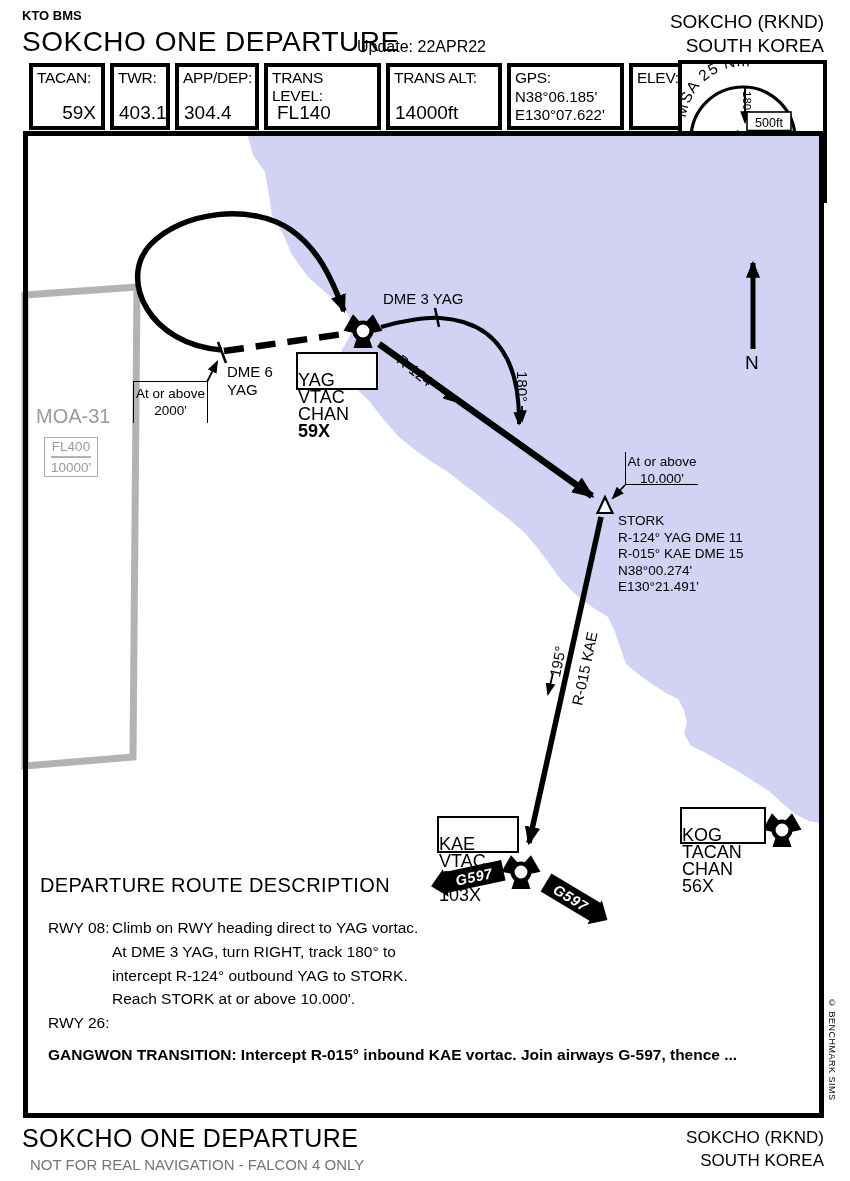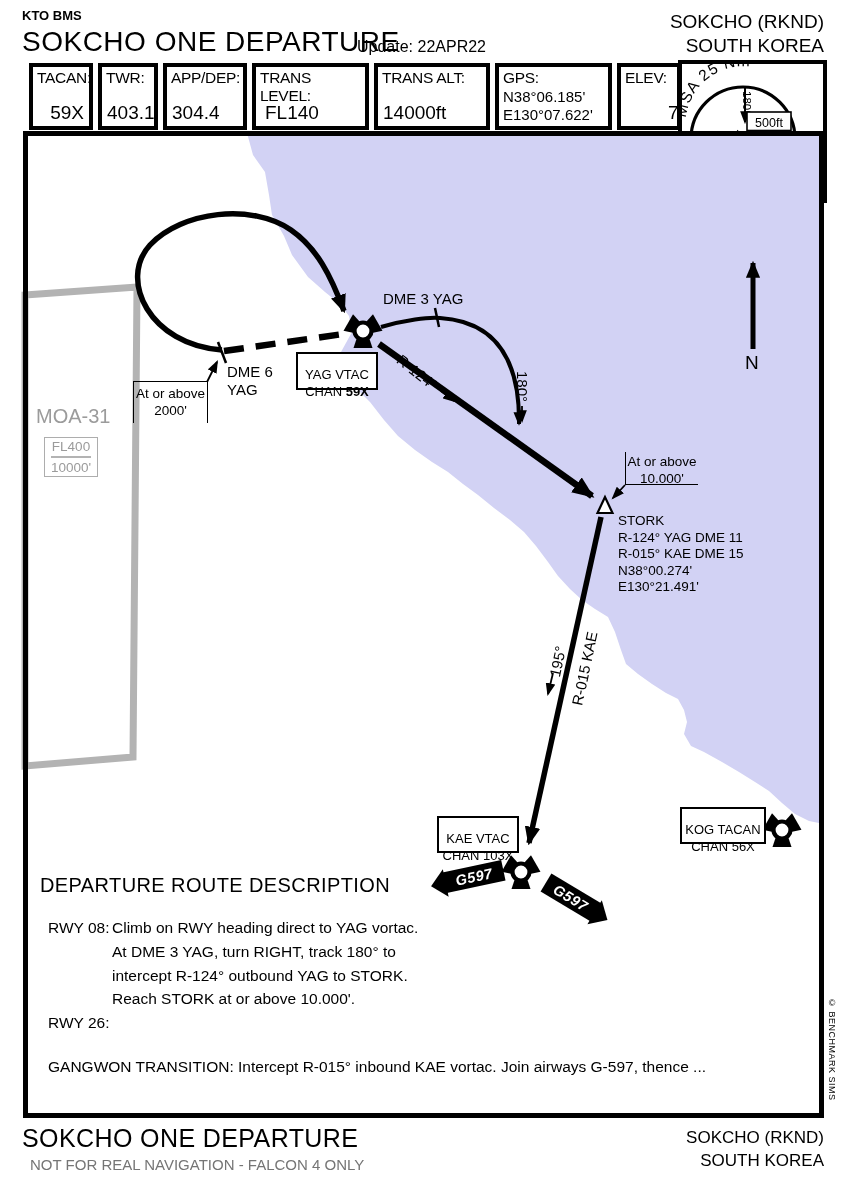--- a/index.html
+++ b/index.html
@@ -16,61 +16,61 @@
   .infotable{left:29px;top:63px;width:643px;height:67px;display:flex;gap:5px;}
   .cell{border:4px solid #000;background:#fff;position:relative;flex:none;box-sizing:border-box;}
   .cl{position:absolute;left:4px;top:2px;font-size:15.5px;letter-spacing:-.3px;}
   .cv{position:absolute;left:5px;bottom:2px;font-size:19px;}
   .cv.r{left:auto;right:5px;} .cv.c{left:0;right:0;text-align:center;padding-left:47px;}
   .gpsv{position:absolute;left:4px;bottom:2px;font-size:15px;line-height:18px;}
   .msabox{left:678px;top:60px;width:149px;height:143px;border:4px solid #000;background:#fff;box-sizing:border-box;}
   
   .mapborder{left:23px;top:131px;width:801px;height:987px;border:5px solid #000;box-sizing:border-box;z-index:2;pointer-events:none;}
   .lbl{position:absolute;z-index:3;font-size:15px;}
-  .box2{position:absolute;z-index:3;background:#fff;border:2px solid #000;text-align:center;
-        font-size:13px;line-height:17px;padding-top:12px;box-sizing:border-box;}
+  .box2{position:absolute;z-index:3;background:#fff;border:2px solid #000;
+        font-size:18px;line-height:17px;padding-top:18px;box-sizing:border-box;}
   .ldrbox{position:absolute;z-index:3;text-align:center;font-size:13.5px;line-height:17px;box-sizing:border-box;}
   .graytxt{color:#9b9b9b;}
   .moabox{position:absolute;z-index:3;width:52px;border:1.6px solid #adadad;text-align:center;
           color:#9b9b9b;font-size:13.5px;line-height:17px;background:#fff;}
   .moabox .dv{height:0;border-top:2px solid #b3b3b3;margin:1px 6px;}
   .awy{position:absolute;z-index:3;height:21px;background:#000;color:#fff;display:flex;align-items:center;
        justify-content:center;font-style:italic;font-weight:bold;font-size:14.5px;letter-spacing:.5px;}
   .awy.left::before{content:"";position:absolute;left:-14px;top:50%;transform:translateY(-50%);
        border-right:15px solid #000;border-top:14px solid transparent;border-bottom:14px solid transparent;}
   .awy.right::after{content:"";position:absolute;right:-14px;top:50%;transform:translateY(-50%);
        border-left:15px solid #000;border-top:14px solid transparent;border-bottom:14px solid transparent;}
   
   .rheading{left:40px;top:874px;font-size:20px;letter-spacing:.4px;z-index:3;}
   .routes{left:48px;top:916px;width:770px;z-index:3;font-size:15.5px;line-height:23.8px;}
   .rrow{display:flex;}
   .rlabel{width:64px;flex:none;}
   .rtext div{white-space:nowrap;}
-  .trans{margin-top:20px;white-space:nowrap;}
+  .trans{margin-top:8px;white-space:nowrap;font-weight:bold;}
   
   .ftitle{left:22px;top:1124px;font-size:25px;letter-spacing:.4px;}
   .fsub{left:30px;top:1156px;font-size:15px;color:#757575;}
   .fright{right:26px;top:1126px;font-size:17px;text-align:right;line-height:23px;}
   .copy{left:827px;top:998px;writing-mode:vertical-rl;font-size:9px;letter-spacing:.5px;}
 </style>
 </head>
 <body>
 
 <div id="chart">
 
   <div class="abs brand">KTO BMS</div>
   <div class="abs title">SOKCHO ONE DEPARTURE</div>
   <div class="abs update">Update: 22APR22</div>
   <div class="abs hright">
     <div>SOKCHO (RKND)</div>
     <div>SOUTH KOREA</div>
   </div>
 
   <div class="abs infotable">
-    <div class="cell" style="width:64px">
+    <div class="cell" style="width:76px">
       <div class="cl">TACAN:</div>
       <div class="cv r">59X</div>
     </div>
     <div class="cell" style="width:60px">
       <div class="cl">TWR:</div>
       <div class="cv">403.1</div>
     </div>
     <div class="cell" style="width:84px">
       <div class="cl">APP/DEP:</div>
       <div class="cv">304.4</div>

